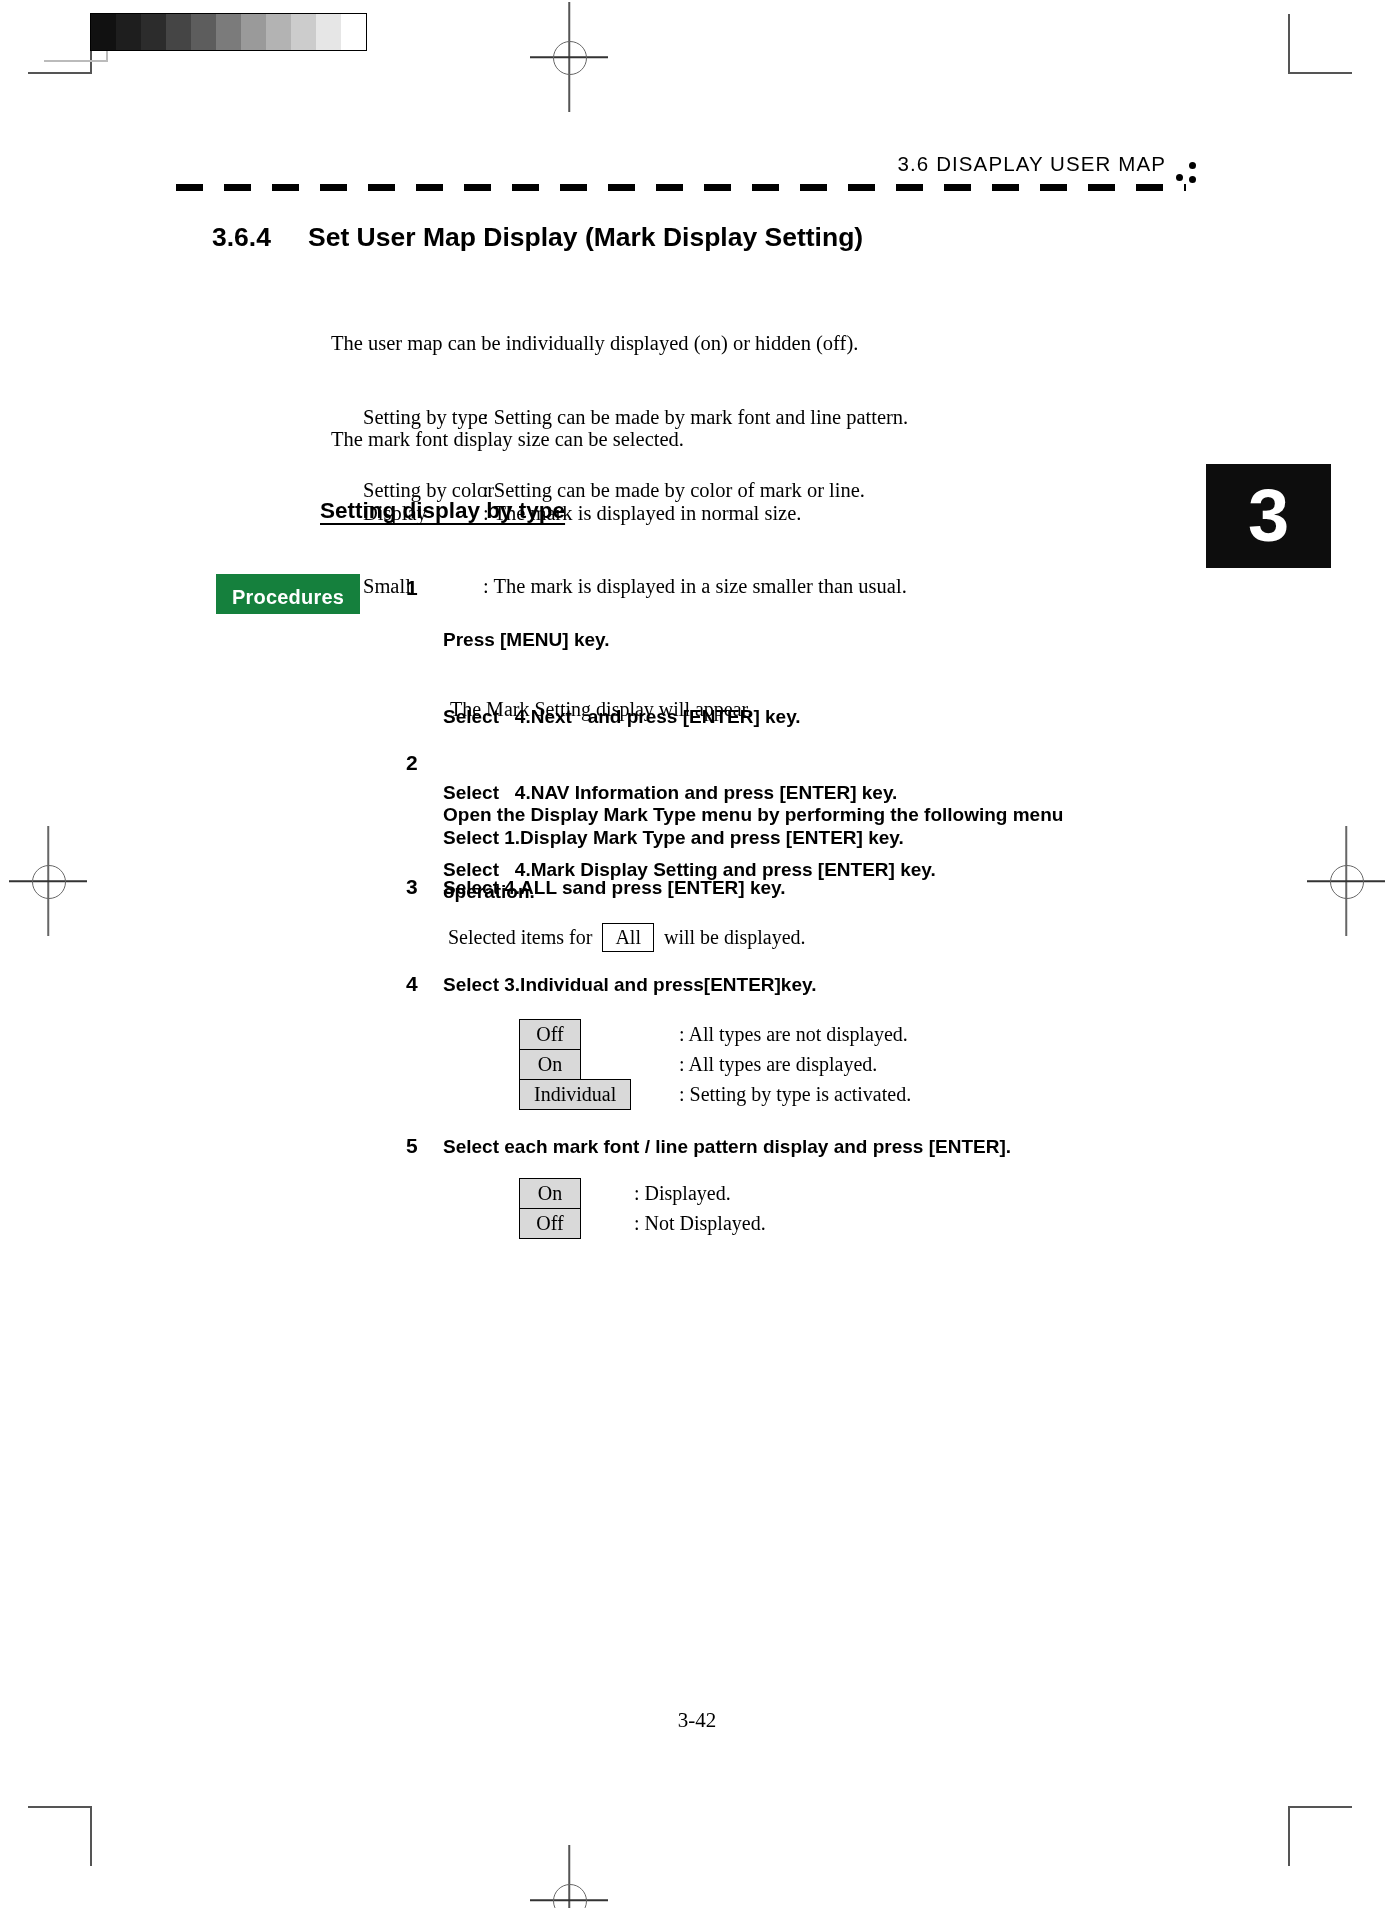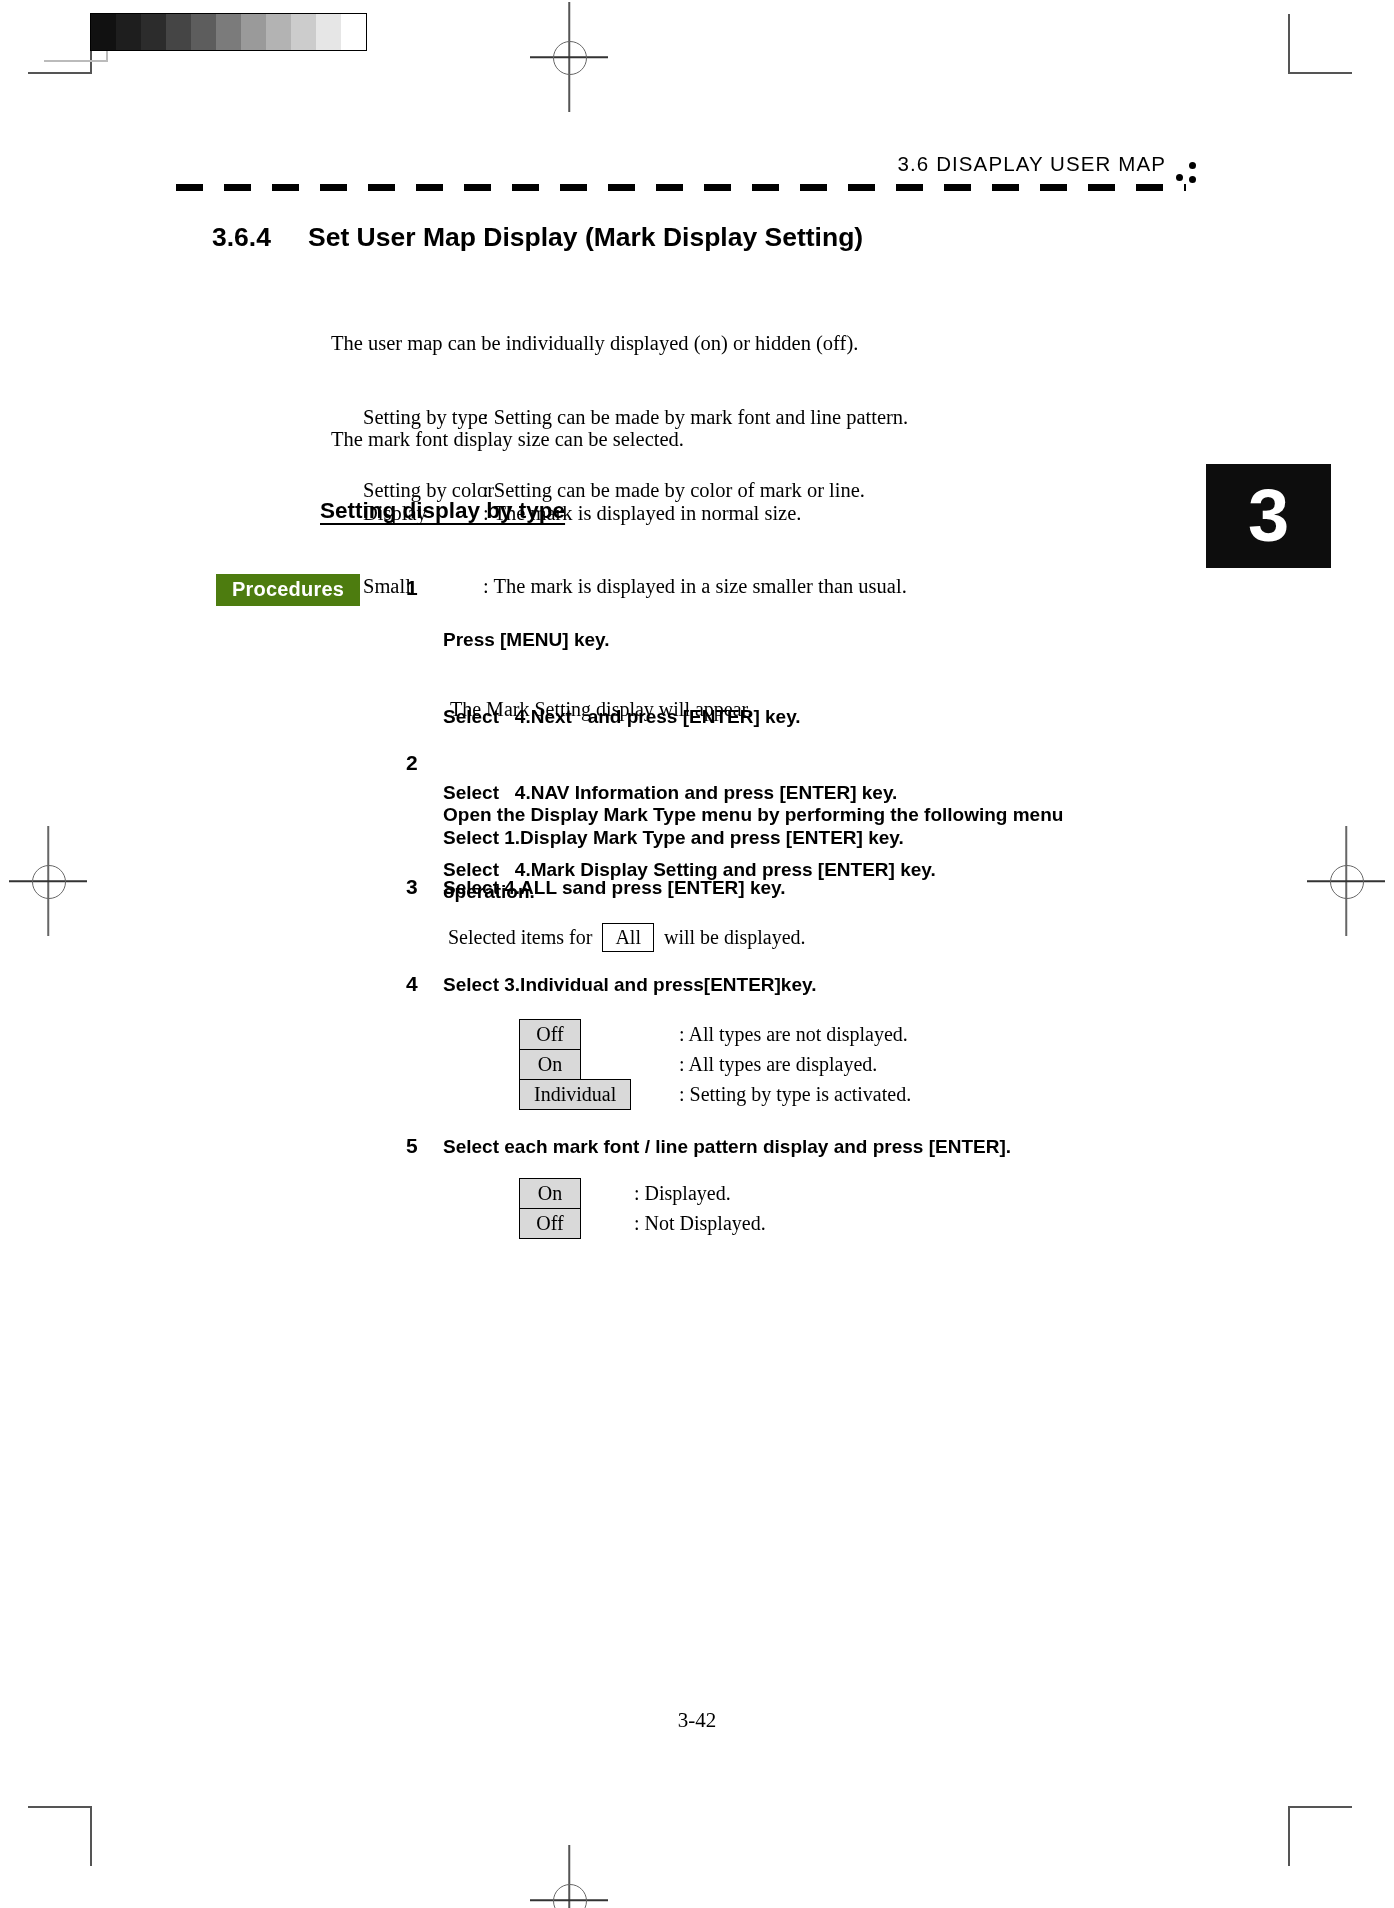--- a/index.html
+++ b/index.html
@@ -164,26 +164,26 @@
     text-underline-offset: 5px;
     white-space: nowrap;
     margin-left: 20px;
   }
 
   
   .proc-badge {
     position: absolute;
     left: 216px;
     top: 574px;
-    background: #4d7c0f;
+    background: #15803d;
     color: #ffffff;
     font-family: "Liberation Sans", sans-serif;
     font-weight: bold;
     font-size: 20px;
-    padding: 4px 16px 5px 16px;
+    padding: 12px 16px 5px 16px;
     white-space: nowrap;
     letter-spacing: 0.2px;
   }
 
   
   .step {
     position: absolute;
     font-family: "Liberation Sans", sans-serif;
     font-weight: bold;
     font-size: 19px;

